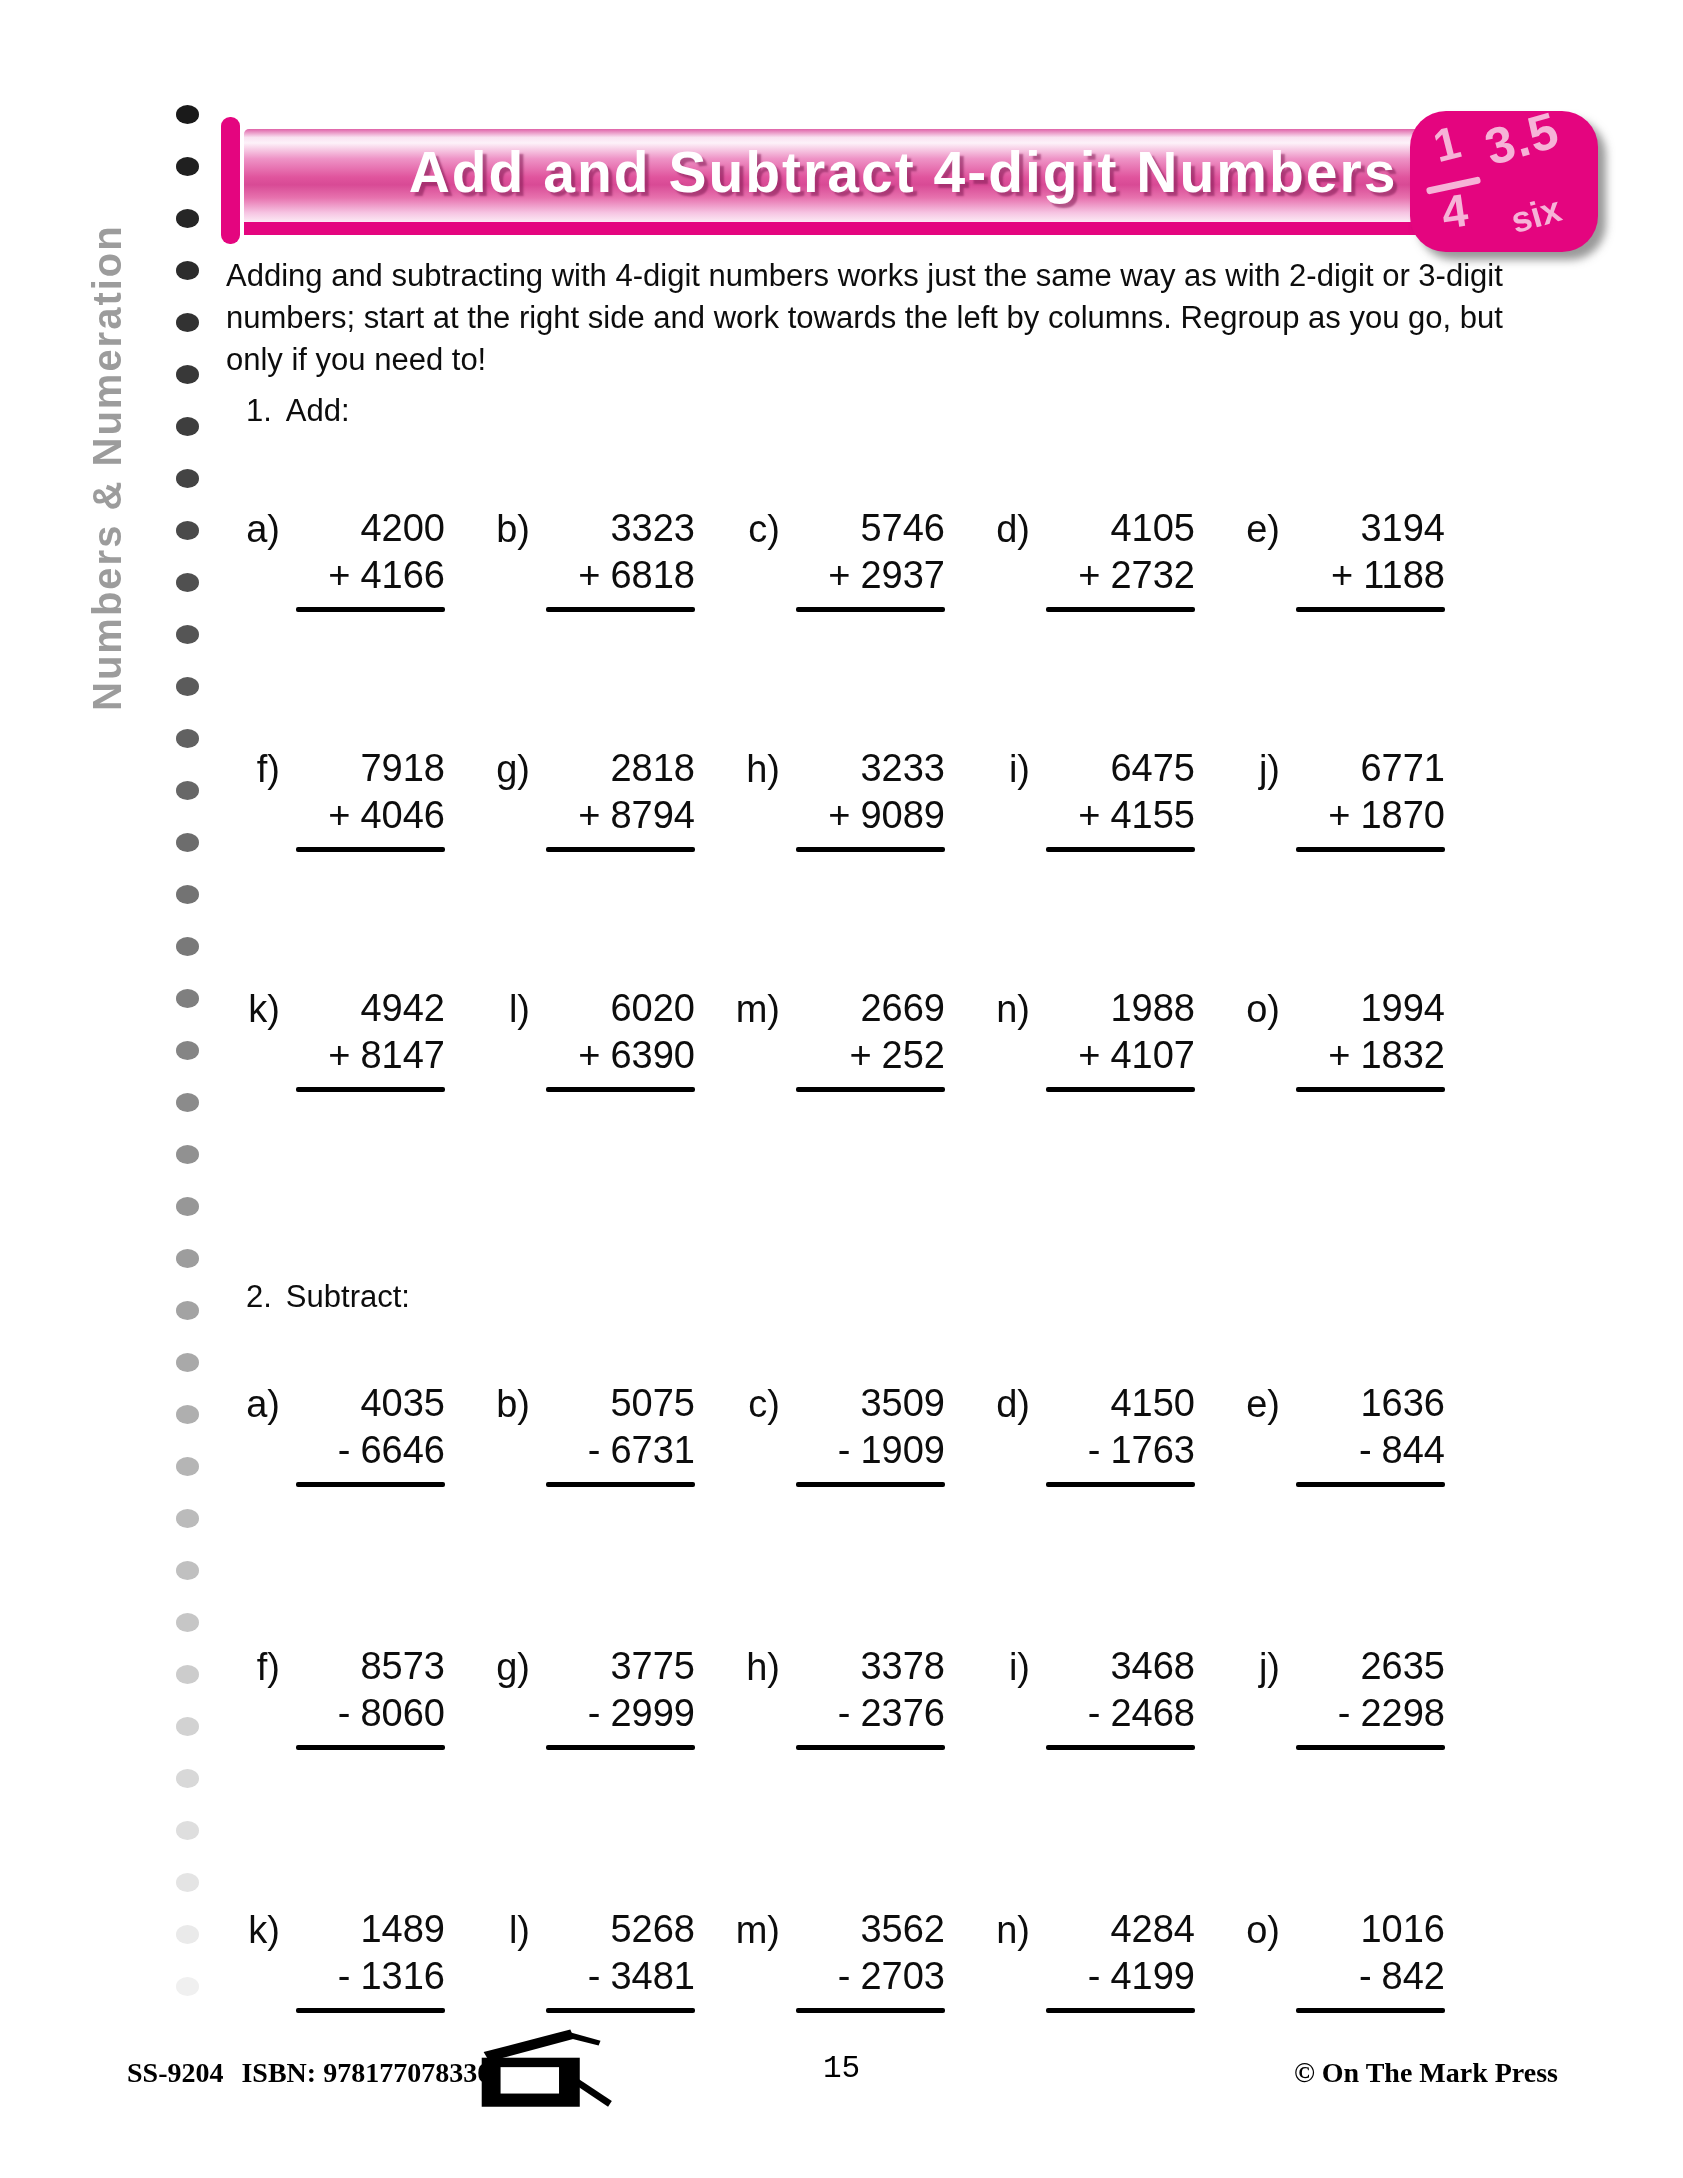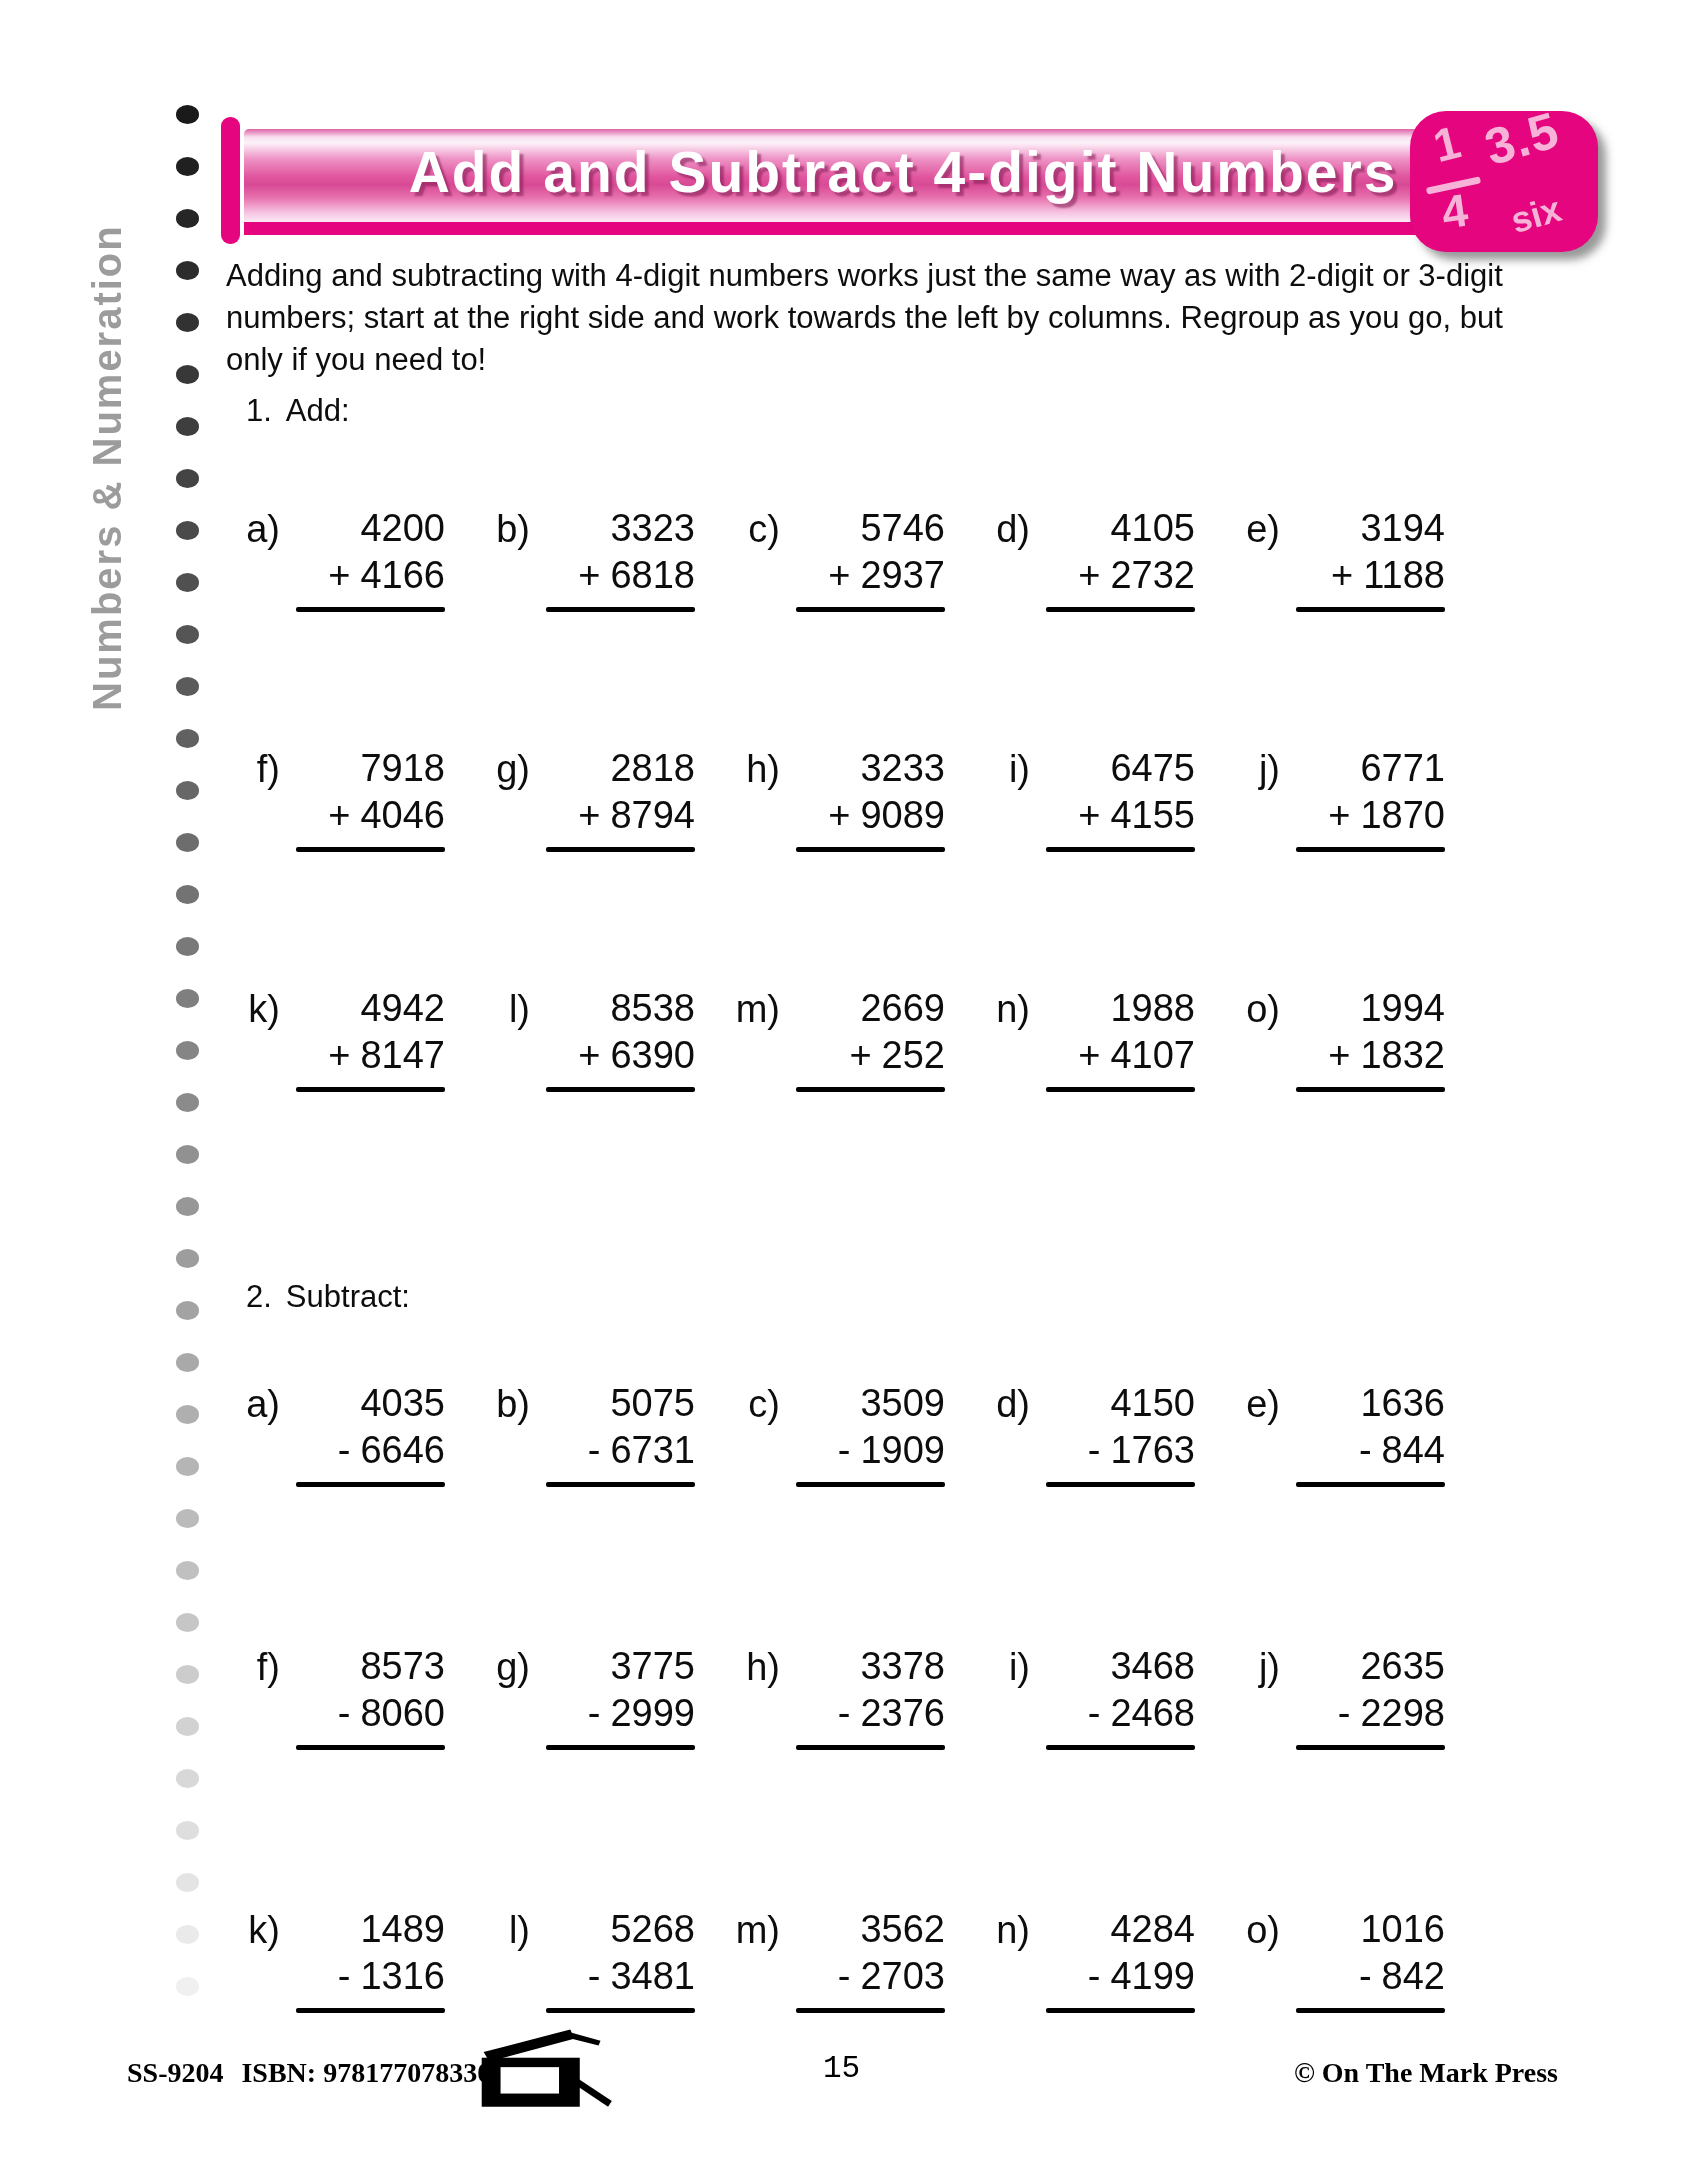--- a/index.html
+++ b/index.html
@@ -248,21 +248,21 @@
         <span class="plabel">k)</span>
         <span class="pnums">
           <span class="ptop">4942</span>
           <span class="pbot"><span class="pop">+</span><span class="pnum2">8147</span></span>
           <span class="prule"></span>
         </span>
       </div>
       <div class="problem">
         <span class="plabel">l)</span>
         <span class="pnums">
-          <span class="ptop">8538</span>
+          <span class="ptop">6020</span>
           <span class="pbot"><span class="pop">+</span><span class="pnum2">6390</span></span>
           <span class="prule"></span>
         </span>
       </div>
       <div class="problem">
         <span class="plabel">m)</span>
         <span class="pnums">
           <span class="ptop">2669</span>
           <span class="pbot"><span class="pop">+</span><span class="pnum2">252</span></span>
           <span class="prule"></span>

